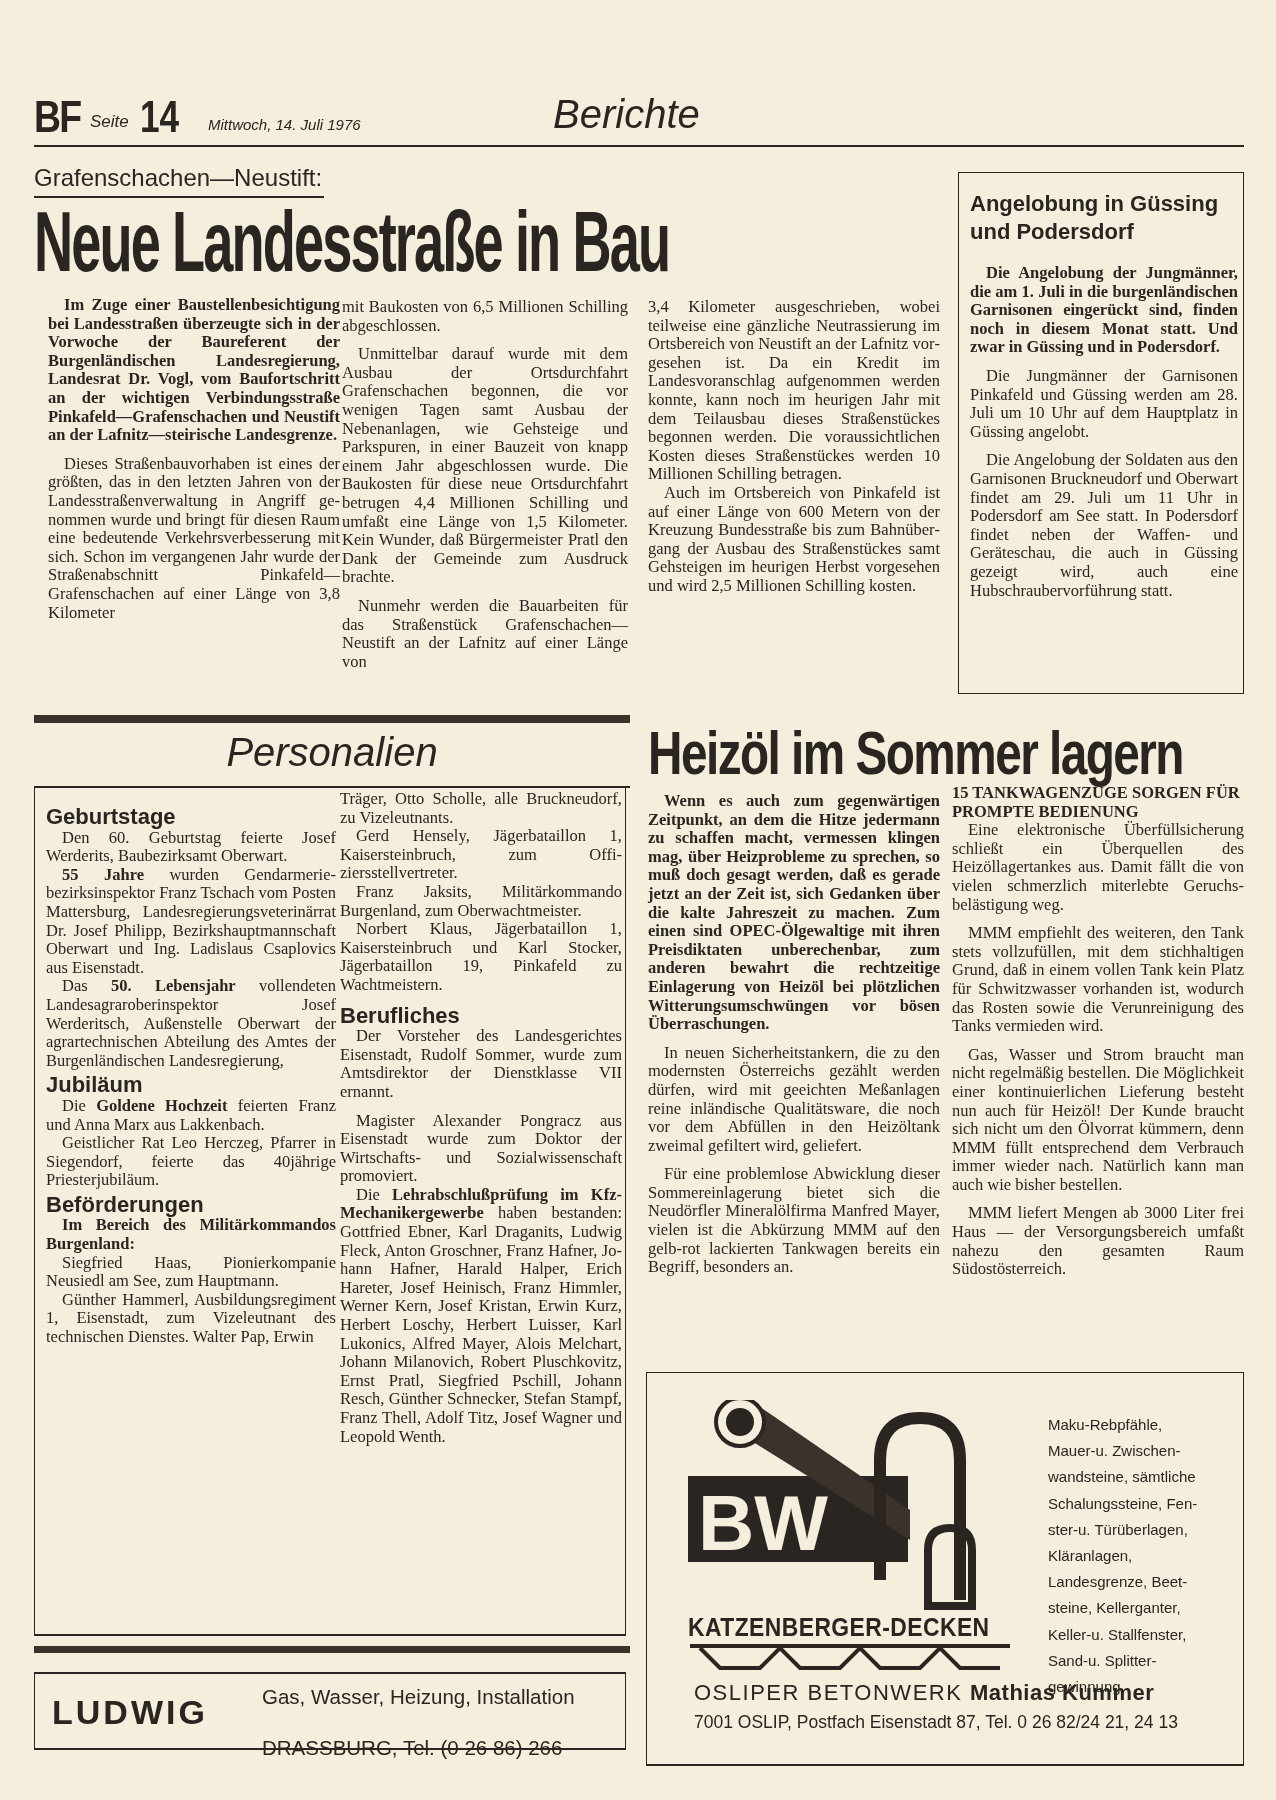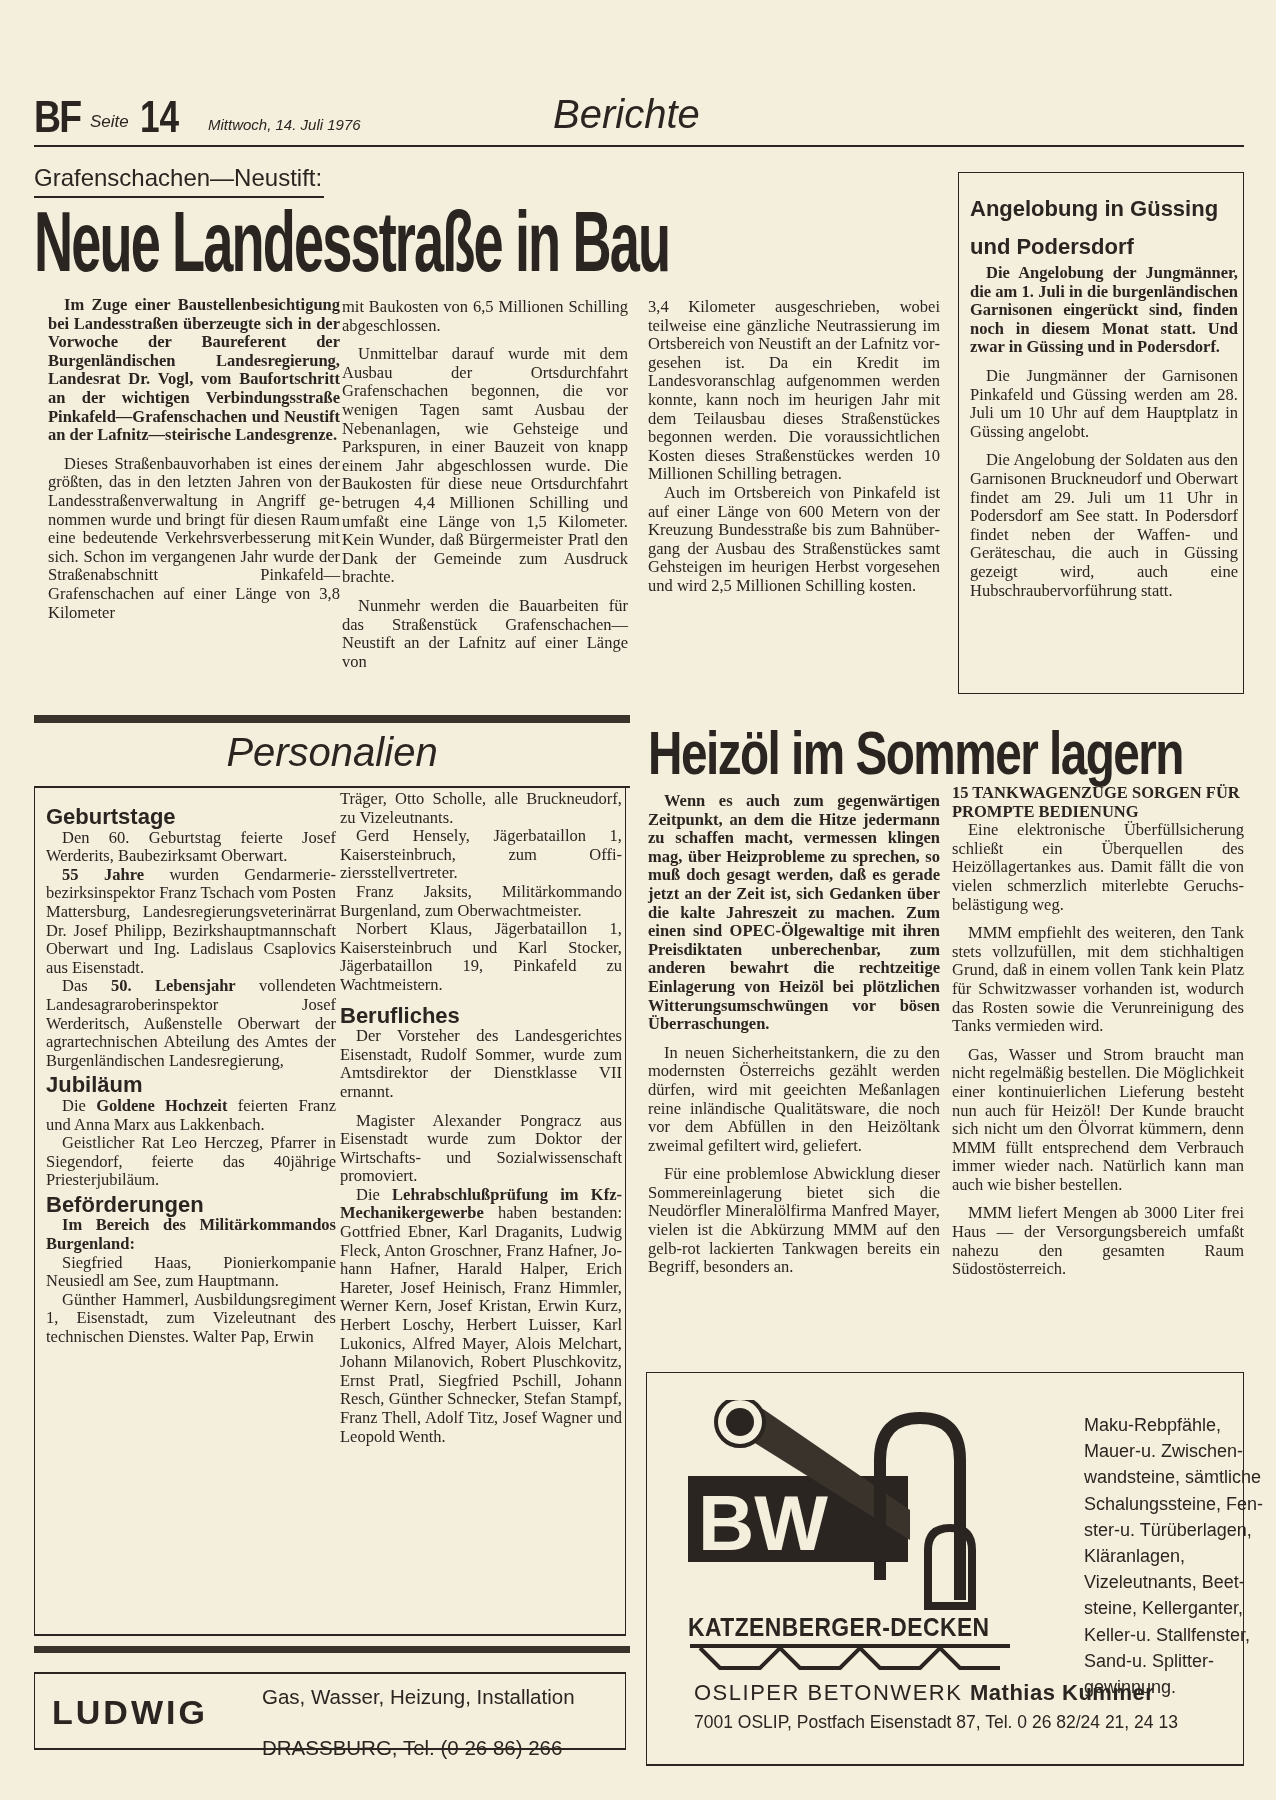--- a/index.html
+++ b/index.html
@@ -18,41 +18,41 @@
   #kicker-rule{left:34px;top:196px;width:290px;height:2px;background:#2a2520;}
   #headline{left:34px;top:198px;font-size:86px;font-weight:bold;letter-spacing:-3px;transform:scaleX(0.63);transform-origin:left;white-space:nowrap;line-height:1;}
   .col{font-size:16.5px;line-height:18.6px;text-align:justify;hyphens:manual;}
   .col p{margin:0;text-indent:16px;}
   .col p.gap{margin-top:10px;}
   .lead{font-weight:bold;}
   #c1{left:48px;top:296px;width:292px;}
   #c2{left:342px;top:298px;width:286px;}
   #c3{left:648px;top:298px;width:292px;}
   #box-ang{left:958px;top:172px;width:284px;height:520px;border:1.5px solid #2a2520;}
-  #ang-title{left:970px;top:190px;width:270px;font-size:22px;font-weight:bold;line-height:38px;}
+  #ang-title{left:970px;top:190px;width:270px;font-size:22px;font-weight:bold;line-height:28px;}
   #ang-body{left:970px;top:264px;width:268px;}
   
   #rule-left{left:34px;top:715px;width:596px;height:8px;background:#3a332c;}
   #personalien{left:34px;top:730px;width:596px;text-align:center;font-size:40px;font-style:italic;}
   #pers-rule{left:34px;top:786px;width:596px;height:2px;background:#2a2520;}
   #pers-box{left:34px;top:788px;width:590px;height:846px;border-left:1.5px solid #2a2520;border-right:1.5px solid #2a2520;border-bottom:2px solid #2a2520;}
   #p1{left:46px;top:802px;width:290px;}
   #p2{left:340px;top:790px;width:282px;}
   .sub{font-family:"Liberation Sans",sans-serif;font-weight:bold;font-size:22px;margin:6px 0 2px 0;text-indent:0 !important;}
   #heiz-title{left:648px;top:722px;font-size:62px;font-weight:bold;letter-spacing:-2px;transform:scaleX(0.77);transform-origin:left;white-space:nowrap;line-height:1;}
   #h1{left:648px;top:792px;width:292px;}
   #h2{left:952px;top:784px;width:292px;}
   .caps{font-weight:bold;text-indent:0 !important;}
   
   #ad-bw{left:646px;top:1372px;width:596px;height:300px;border:1.5px solid #2a2520;border-bottom:none;}
   #ad-bw-bottom{left:646px;top:1672px;width:596px;height:92px;border-left:1.5px solid #2a2520;border-right:1.5px solid #2a2520;border-bottom:2px solid #2a2520;}
   #bw-logo{left:680px;top:1400px;width:340px;height:240px;}
   #bw-company{left:688px;top:1612px;font-size:26px;font-weight:bold;letter-spacing:0.5px;transform:scaleX(0.88);transform-origin:left;}
   #bw-zigzag{left:690px;top:1642px;width:320px;height:30px;}
-  #bw-list{left:1084px;top:1412px;width:180px;font-size:18px;line-height:26.2px;}
+  #bw-list{left:1048px;top:1412px;width:180px;font-size:15px;line-height:26.2px;}
   #bw-name{left:694px;top:1680px;font-size:22px;letter-spacing:1.5px;}
   #bw-name b{letter-spacing:0.5px;}
   #bw-addr{left:694px;top:1712px;font-size:17.5px;}
   #ad-lud{left:34px;top:1672px;width:590px;height:74px;border:1.5px solid #2a2520;border-top-width:2px;border-bottom-width:2px;}
   #lud-rule{left:34px;top:1646px;width:596px;height:7px;background:#3a332c;}
   #lud-name{left:52px;top:1693px;font-size:34px;font-weight:bold;letter-spacing:3px;}
   #lud-l1{left:262px;top:1685px;font-size:20.5px;}
   #lud-l2{left:262px;top:1712px;font-size:20.5px;margin-top:24px;}
 </style>
 </head>
@@ -151,21 +151,21 @@
   <polyline points="0,4 320,4" stroke="#2a2520" stroke-width="4" fill="none"></polyline>
   <polyline points="10,6 30,26 70,26 90,6 110,26 150,26 170,6 190,26 230,26 250,6 270,26 310,26" stroke="#2a2520" stroke-width="4" fill="none"></polyline>
 </svg>
 <div class="abs sans" id="bw-list">
   <div>Maku-Rebpfähle,</div>
   <div>Mauer-u. Zwischen-</div>
   <div>wandsteine, sämtliche</div>
   <div>Schalungssteine, Fen-</div>
   <div>ster-u. Türüberlagen,</div>
   <div>Kläranlagen,</div>
-  <div>Vizeleutnants, Beet-</div>
+  <div>Landesgrenze, Beet-</div>
   <div>steine, Kellerganter,</div>
   <div>Keller-u. Stallfenster,</div>
   <div>Sand-u. Splitter-</div>
   <div>gewinnung.</div>
 </div>
 <div class="abs sans" id="bw-name"><span>OSLIPER BETONWERK</span> <b>Mathias Kummer</b></div>
 <div class="abs sans" id="bw-addr">7001 OSLIP, Postfach Eisenstadt 87, Tel. 0 26 82/24 21, 24 13</div>
 
 <div class="abs" id="lud-rule"></div>
 <div class="abs" id="ad-lud"></div>

